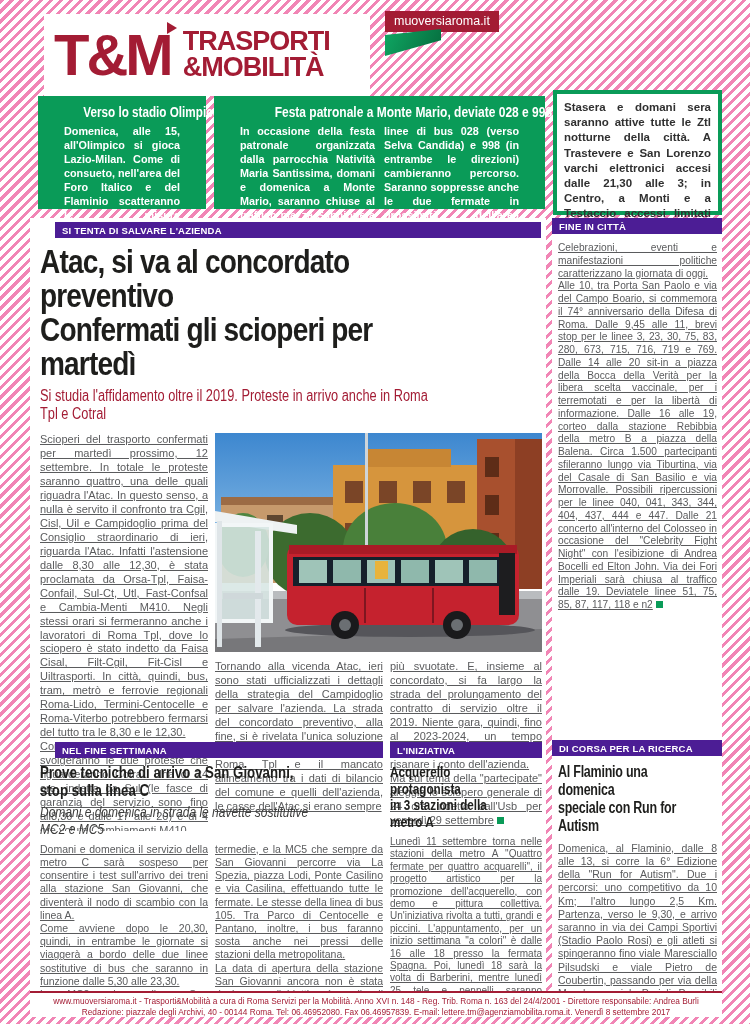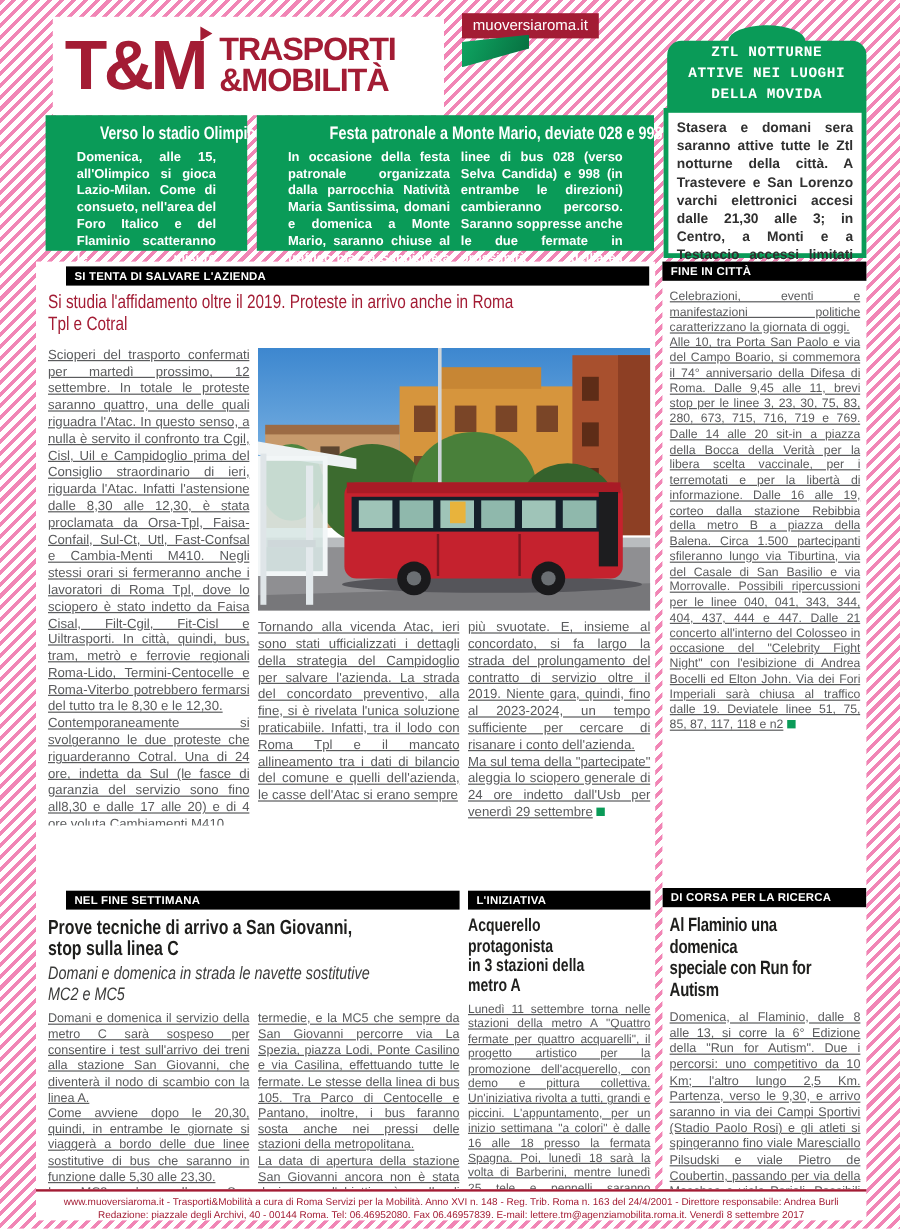--- a/index.html
+++ b/index.html
@@ -30,21 +30,21 @@
   .gbox{position:absolute;background:#0a9b58;color:#fff;box-sizing:border-box;padding:7px 26px;}
   .gbox-olimpico{left:38px;top:96px;width:168px;height:113px;}
   .gbox-festa{left:214px;top:96px;width:331px;height:113px;}
   .gbox-title{font-weight:bold;font-size:15px;text-align:center;margin-bottom:4px;white-space:nowrap;}
   .gbox-body{font-weight:bold;font-size:10.8px;line-height:1.3;text-align:justify;}
   .gbox-cols{display:flex;gap:9px;}
   .gbox-cols>div{flex:1;}
   
   .main-panel{position:absolute;left:30px;top:218px;width:516px;height:773px;background:#fff;}
   .side-panel{position:absolute;left:552px;top:218px;width:170px;height:773px;background:#fff;}
-  .kicker{display:block;background:#000000;color:#fff;font-weight:bold;font-size:9.5px;
+  .kicker{display:block;background:#4c1d95;color:#fff;font-weight:bold;font-size:9.5px;
           padding:3px 7px 2px;letter-spacing:.2px;}
   .cond{display:inline-block;transform-origin:0 0;white-space:pre-line;}
   .sx85{transform:scaleX(.85);} .sx80{transform:scaleX(.80);} .sx78{transform:scaleX(.78);}
   .condc{display:inline-block;transform-origin:50% 0;white-space:nowrap;}
   .main-kicker{margin:4px 5px 0 25px;}
   .headline{margin:7px 4px 0 10px;font-size:33px;font-weight:bold;color:#1e1e1c;line-height:1.03;letter-spacing:-1px;}
   .subhead{margin:6px 4px 0 10px;font-size:16px;color:#a31c34;white-space:nowrap;}
   .article-grid{display:grid;grid-template-columns:168px 168px 152px;column-gap:7px;
                 padding-left:10px;margin-top:10px;}
   .bodytext{font-size:11px;line-height:1.27;color:#5a5b5d;text-align:justify;white-space:pre-line;text-decoration:underline;}
@@ -83,42 +83,39 @@
     <div class="logo-tm">
       <span>T&amp;M</span>
       <span class="logo-arrow"></span>
     </div>
     <div class="logo-words">TRASPORTI
 &amp;MOBILITÀ</div>
   </div>
   <div class="site-badge">muoversiaroma.it</div>
   <div class="site-ribbon"></div>
 
-  <div class="ztl-sign">
-    <div class="ztl-sign-text">ZTL NOTTURNE
-ATTIVE NEI LUOGHI
-DELLA MOVIDA</div>
-  </div>
   <div class="ztl-box">Stasera e domani sera saranno attive tutte le Ztl notturne della città. A Trastevere e San Lorenzo varchi elettronici accesi dalle 21,30 alle 3; in Centro, a Monti e a Testaccio accessi limitati dalle 23 alle 3.</div>
 
   <div class="gbox gbox-olimpico">
     <div class="gbox-title"><span class="condc sx78">Verso lo stadio Olimpico</span></div>
     <div class="gbox-body">Domenica, alle 15, all'Olimpico si gioca Lazio-Milan. Come di consueto, nell'area del Foro Italico e del Flaminio scatteranno le misure straordinarie sulla viabilità con divieti di sosta su molte strade.</div>
   </div>
   <div class="gbox gbox-festa">
     <div class="gbox-title" style="text-align:center;"><span class="condc sx80">Festa patronale a Monte Mario, deviate 028 e 998</span></div>
     <div class="gbox-cols">
       <div class="gbox-body">In occasione della festa patronale organizzata dalla parrocchia Natività Maria Santissima, domani e domenica a Monte Mario, saranno chiuse al traffico piazza Sabbioneta e via Rezzato. Per questo le</div>
       <div class="gbox-body">linee di bus 028 (verso Selva Candida) e 998 (in entrambe le direzioni) cambieranno percorso. Saranno soppresse anche le due fermate in prossimità dell'area interessata.</div>
     </div>
   </div>
 
   <div class="main-panel">
     <div>
       <span class="kicker main-kicker">SI TENTA DI SALVARE L'AZIENDA</span>
+      <h1 class="headline"><span class="cond sx85">Atac, si va al concordato preventivo
+Confermati gli scioperi per martedì</span></h1>
       <div class="subhead"><span class="cond sx80">Si studia l'affidamento oltre il 2019. Proteste in arrivo anche in Roma Tpl e Cotral</span></div>
       <div class="article-grid">
         <div class="bodytext col1">Scioperi del trasporto confermati per martedì prossimo, 12 settembre. In totale le proteste saranno quattro, una delle quali riguadra l'Atac. In questo senso, a nulla è servito il confronto tra Cgil, Cisl, Uil e Campidoglio prima del Consiglio straordinario di ieri, riguarda l'Atac. Infatti l'astensione dalle 8,30 alle 12,30, è stata proclamata da Orsa-Tpl, Faisa-Confail, Sul-Ct, Utl, Fast-Confsal e Cambia-Menti M410. Negli stessi orari si fermeranno anche i lavoratori di Roma Tpl, dove lo sciopero è stato indetto da Faisa Cisal, Filt-Cgil, Fit-Cisl e Uiltrasporti. In città, quindi, bus, tram, metrò e ferrovie regionali Roma-Lido, Termini-Centocelle e Roma-Viterbo potrebbero fermarsi del tutto tra le 8,30 e le 12,30.
 Contemporaneamente si svolgeranno le due proteste che riguarderanno Cotral. Una di 24 ore, indetta da Sul (le fasce di garanzia del servizio sono fino all8,30 e dalle 17 alle 20) e di 4 ore voluta Cambiamenti M410.</div>
         <div class="photo-wrap">
           <svg width="327" height="219" viewBox="0 0 327 219">
             <defs>
               <linearGradient id="sky" x1="0" y1="0" x2="0" y2="1">
                 <stop offset="0" stop-color="#3d87cf"></stop>
                   <stop offset="1" stop-color="#8fc0e8"></stop>

